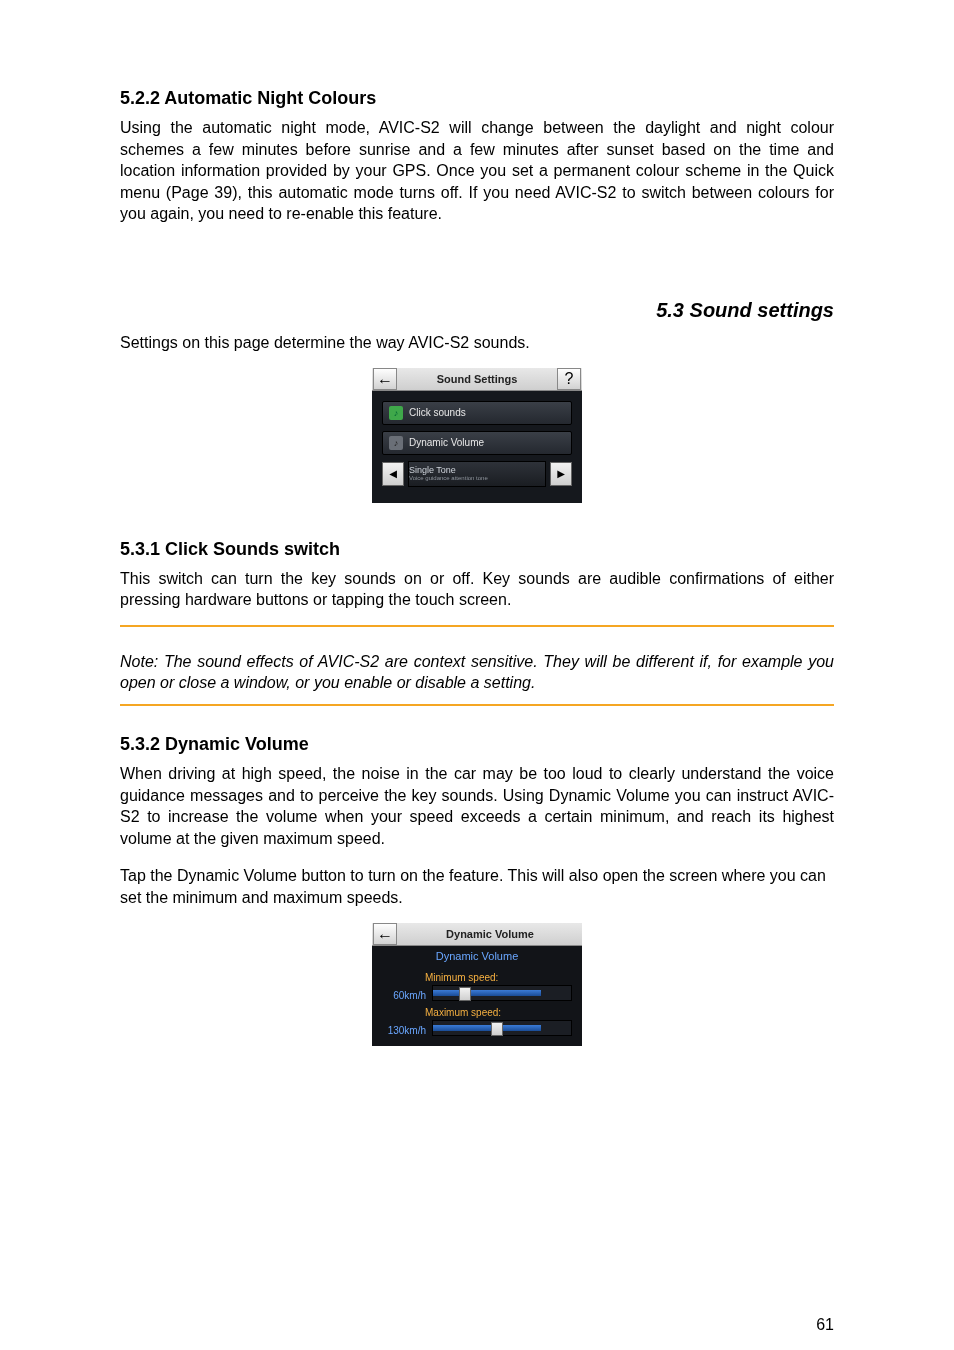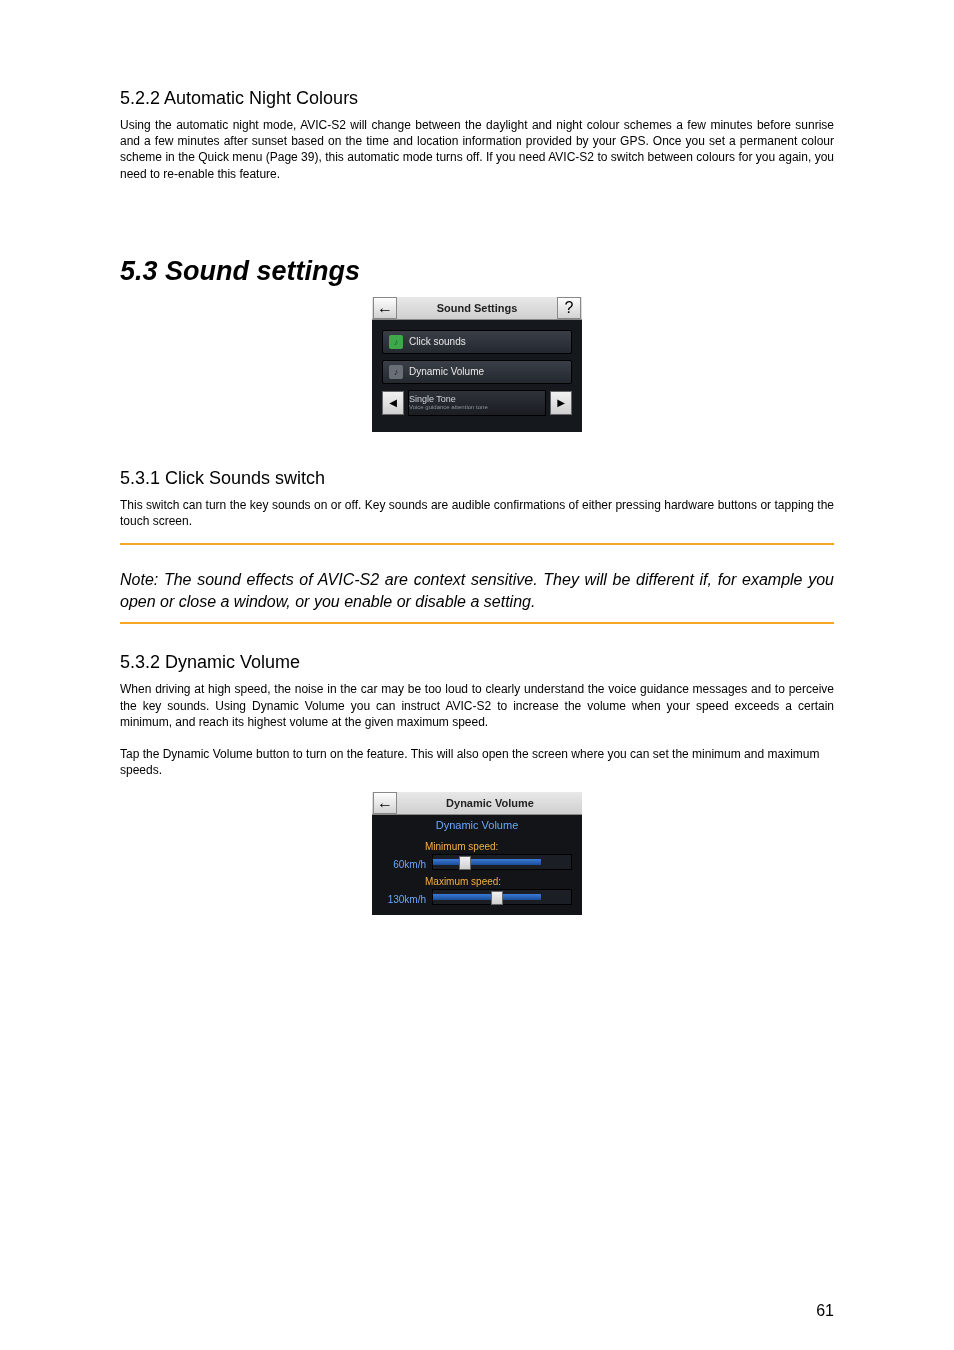--- a/index.html
+++ b/index.html
@@ -10,32 +10,33 @@
     color: #000000;
   }
   .page {
     width: 954px;
     min-height: 1350px;
     padding: 88px 120px 80px 120px;
     box-sizing: border-box;
     position: relative;
   }
   .h3 {
-    font-weight: normal;
+    font-weight: bold;
     font-size: 18px;
     margin: 0 0 8px 0;
   }
   .h2 {
     font-weight: bold;
     font-style: italic;
-    font-size: 27px;
+    font-size: 20px;
     margin: 0 0 10px 0;
+    text-align: right;
   }
   .body-text {
-    font-size: 12px;
+    font-size: 16px;
     line-height: 1.35;
     text-align: justify;
     margin: 0 0 14px 0;
   }
   .note-block {
     border-top: 2px solid #f5a623;
     border-bottom: 2px solid #f5a623;
     padding: 24px 0 10px 0;
     margin: 14px 0 28px 0;
     font-style: italic;
@@ -187,38 +188,39 @@
   .slider-thumb {
     position: absolute;
     top: 1px;
     width: 10px;
     height: 12px;
     background: linear-gradient(#f2f2f2, #cfcfcf);
     border: 1px solid #666;
   }
   .page-number {
     position: absolute;
-    bottom: 30px;
+    bottom: 16px;
     right: 120px;
     font-size: 16px;
   }
   .gap-xl { height: 60px; }
   .gap-m { height: 16px; }
 </style>
 </head>
 <body>
 
 <div class="page">
 
   <h3 class="h3">5.2.2  Automatic Night Colours</h3>
   <p class="body-text">Using the automatic night mode, AVIC-S2 will change between the daylight and night colour schemes a few minutes before sunrise and a few minutes after sunset based on the time and location information provided by your GPS. Once you set a permanent colour scheme in the Quick menu (Page 39), this automatic mode turns off. If you need AVIC-S2 to switch between colours for you again, you need to re-enable this feature.</p>
 
   <div class="gap-xl"></div>
 
   <h2 class="h2">5.3  Sound settings</h2>
+  <p class="body-text" style="text-align:left;">Settings on this page determine the way AVIC-S2 sounds.</p>
 
   <div class="center-wrap">
     <div class="device-sound">
       <div class="device-titlebar">
         <div class="tb-btn">
           <span>←</span>
         </div>
         <div class="tb-spacer">Sound Settings</div>
         <div class="tb-btn">
           <span>?</span>

